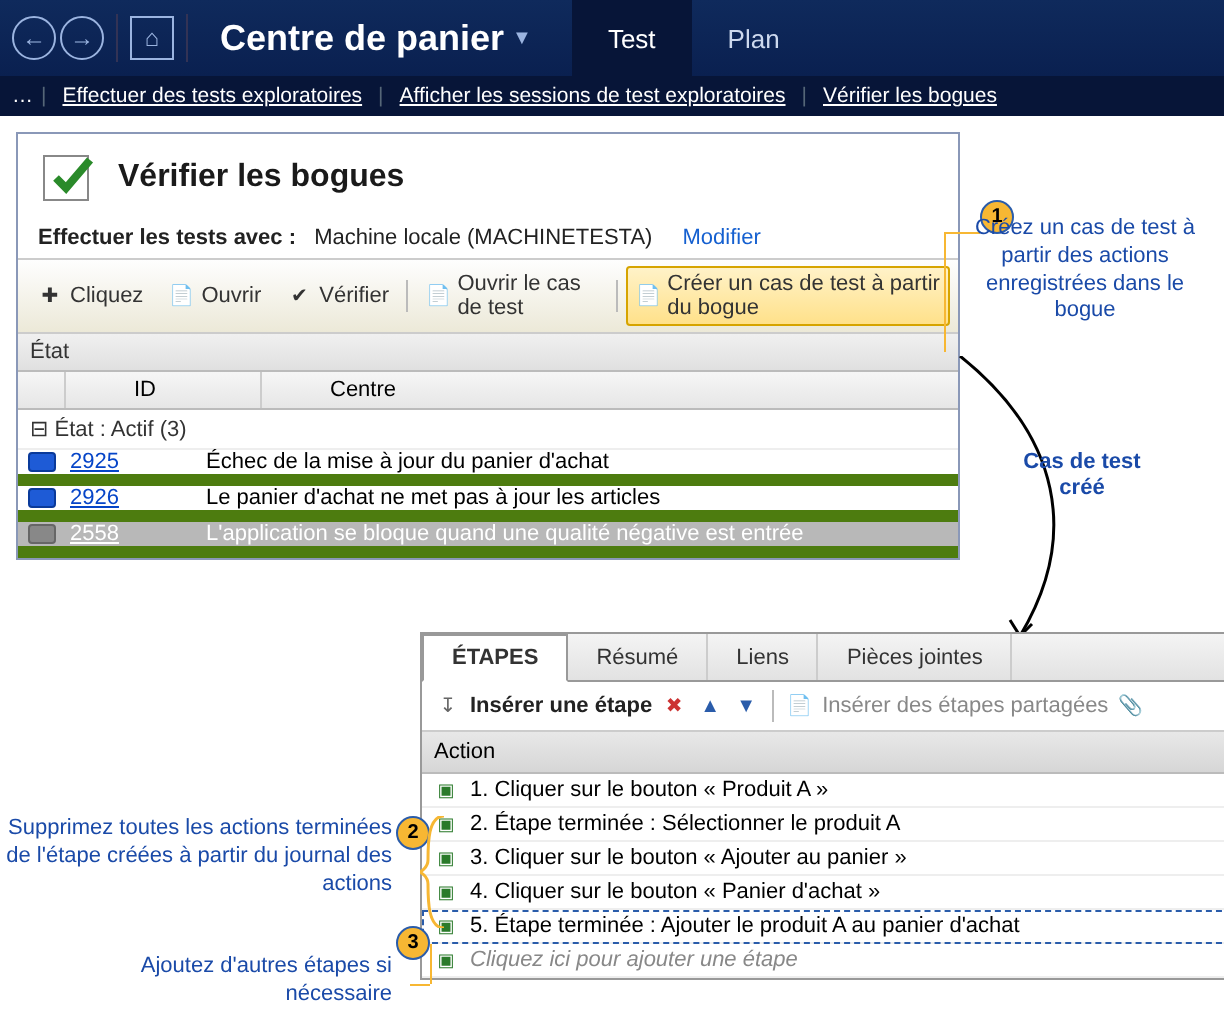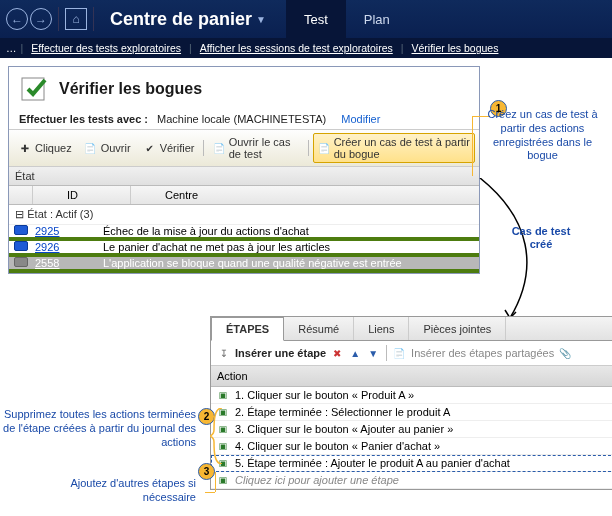--- a/index.html
+++ b/index.html
@@ -46,21 +46,21 @@
   .cols { display:flex; background:linear-gradient(#f6f6f6,#e6e6e6); border-bottom:1px solid #bbb; font-size:11px;gap:28px; }
   .col { padding:3px 6px; border-right:1px solid #ccc; }
   .col.a { width:24px; }
   .col.b { width:70px; }
   .col.c { flex:1; border-right:none; }
 
   
   .group-row { padding:3px 6px; font-size:11px; color:#333; border-bottom:1px solid #eee; }
 
   
-  .data-row { display:flex; align-items:flex-start; font-size:11px; border-bottom:4px solid #4d7c0f; }
+  .data-row { display:flex; align-items:center; font-size:11px; border-bottom:6px solid #4d7c0f; }
   .data-row .c1 { width:24px; display:flex; justify-content:center; }
   .data-row .c2 { width:70px; color:#0645c8; text-decoration:underline; padding-left:2px; }
   .data-row .c3 { flex:1; }
   .bug-ico { width:14px; height:10px; background:#1e5bd6; border-radius:2px; border:1px solid #0a3a9a; }
   .data-row.sel { background:#b8b8b8; color:#fff; }
   .data-row.sel .c2 { color:#fff; }
   .data-row.sel .bug-ico { background:#888; border-color:#666; }
 
   
   .callout1 { position:absolute; left:480px; top:108px; width:125px; font-size:11px; color:#1a4aa8; text-align:center; line-height:1.25; }
@@ -185,21 +185,21 @@
     <div class="col c">Centre</div>
   </div>
 
   <div class="group-row">⊟ <span>État : Actif (3)</span></div>
 
   <div class="data-row">
     <div class="c1">
         <div class="bug-ico"></div>
       </div>
     <div class="c2">2925</div>
-    <div class="c3">Échec de la mise à jour du actions d'achat</div>
+    <div class="c3">Échec de la mise à jour du panier d'achat</div>
   </div>
   <div class="data-row">
     <div class="c1">
         <div class="bug-ico"></div>
       </div>
     <div class="c2">2926</div>
     <div class="c3">Le panier d'achat ne met pas à jour les articles</div>
   </div>
   <div class="data-row sel">
     <div class="c1">

